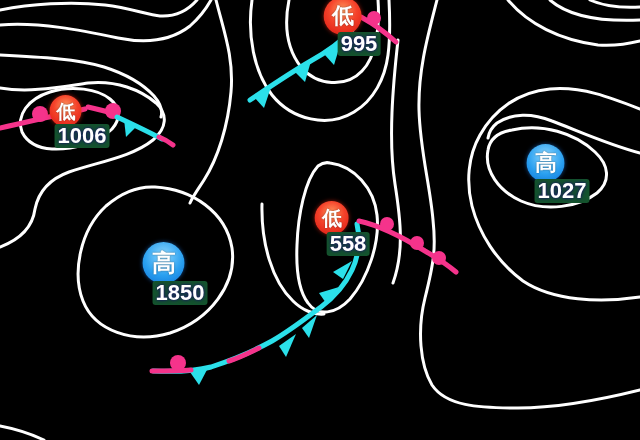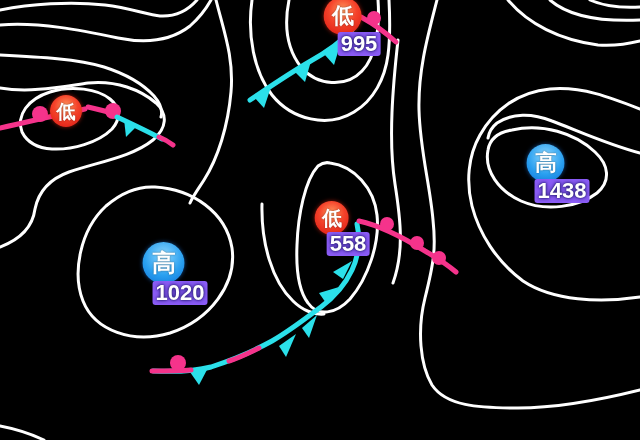--- a/index.html
+++ b/index.html
@@ -13,21 +13,21 @@
   .cold-tri{fill:#2be0ea;stroke:none;}
   .marker{position:absolute;display:flex;flex-direction:column;align-items:center;
           transform:translate(-50%,0);z-index:5;}
   .pcircle{display:flex;align-items:center;justify-content:center;border-radius:50%;
            color:#fff;font-weight:bold;line-height:1;
            text-shadow:0 0 2px rgba(0,0,0,.45);}
   .low .pcircle{background:radial-gradient(circle at 50% 36%,#ff9a60 0%,#f5422a 45%,#d81510 100%);
                 box-shadow:0 0 4px rgba(240,40,20,.6);}
   .high .pcircle{background:radial-gradient(circle at 50% 33%,#8fd8ff 0%,#2aa0f0 55%,#0c70d8 100%);
                  box-shadow:0 0 4px rgba(30,120,230,.6);}
-  .pvalue{margin-top:-3px;font-weight:bold;font-size:22px;color:#ffffff;background:#8b5cf6;
+  .pvalue{margin-top:-3px;font-weight:bold;font-size:22px;color:#ffffff;background:#14532d;
           padding:0 3px;line-height:1.08;border-radius:3px;
           text-shadow:0 0 2px #1a1566, 0 0 4px #1a1566;margin-left:32px;}
   .c38{width:38px;height:38px;font-size:22px;}
   .c32{width:32px;height:32px;font-size:19px;}
   .c34{width:34px;height:34px;font-size:20px;}
   .c42{width:42px;height:42px;font-size:24px;}
   .mk-995 {left:343px;top:-3px;}
   .mk-1006{left:66px; top:95px;}
   .mk-998 {left:332px;top:201px;}
   .mk-1020{left:164px;top:242px;}
@@ -103,36 +103,37 @@
     <div class="pcircle c38">
         <span>低</span>
       </div>
     <div class="pvalue">995</div>
   </div>
 
   <div class="marker low mk-1006">
     <div class="pcircle c32">
         <span>低</span>
       </div>
+    <div class="pvalue">1006</div>
   </div>
 
   <div class="marker low mk-998">
     <div class="pcircle c34">
         <span>低</span>
       </div>
     <div class="pvalue">558</div>
   </div>
 
   <div class="marker high mk-1020">
     <div class="pcircle c42">
         <span>高</span>
       </div>
-    <div class="pvalue">1020</div>
+    <div class="pvalue">1850</div>
   </div>
 
   <div class="marker high mk-1027">
     <div class="pcircle c38">
         <span>高</span>
       </div>
-    <div class="pvalue">1438</div>
+    <div class="pvalue">1027</div>
   </div>
 
 </div>
 
 </body></html>

